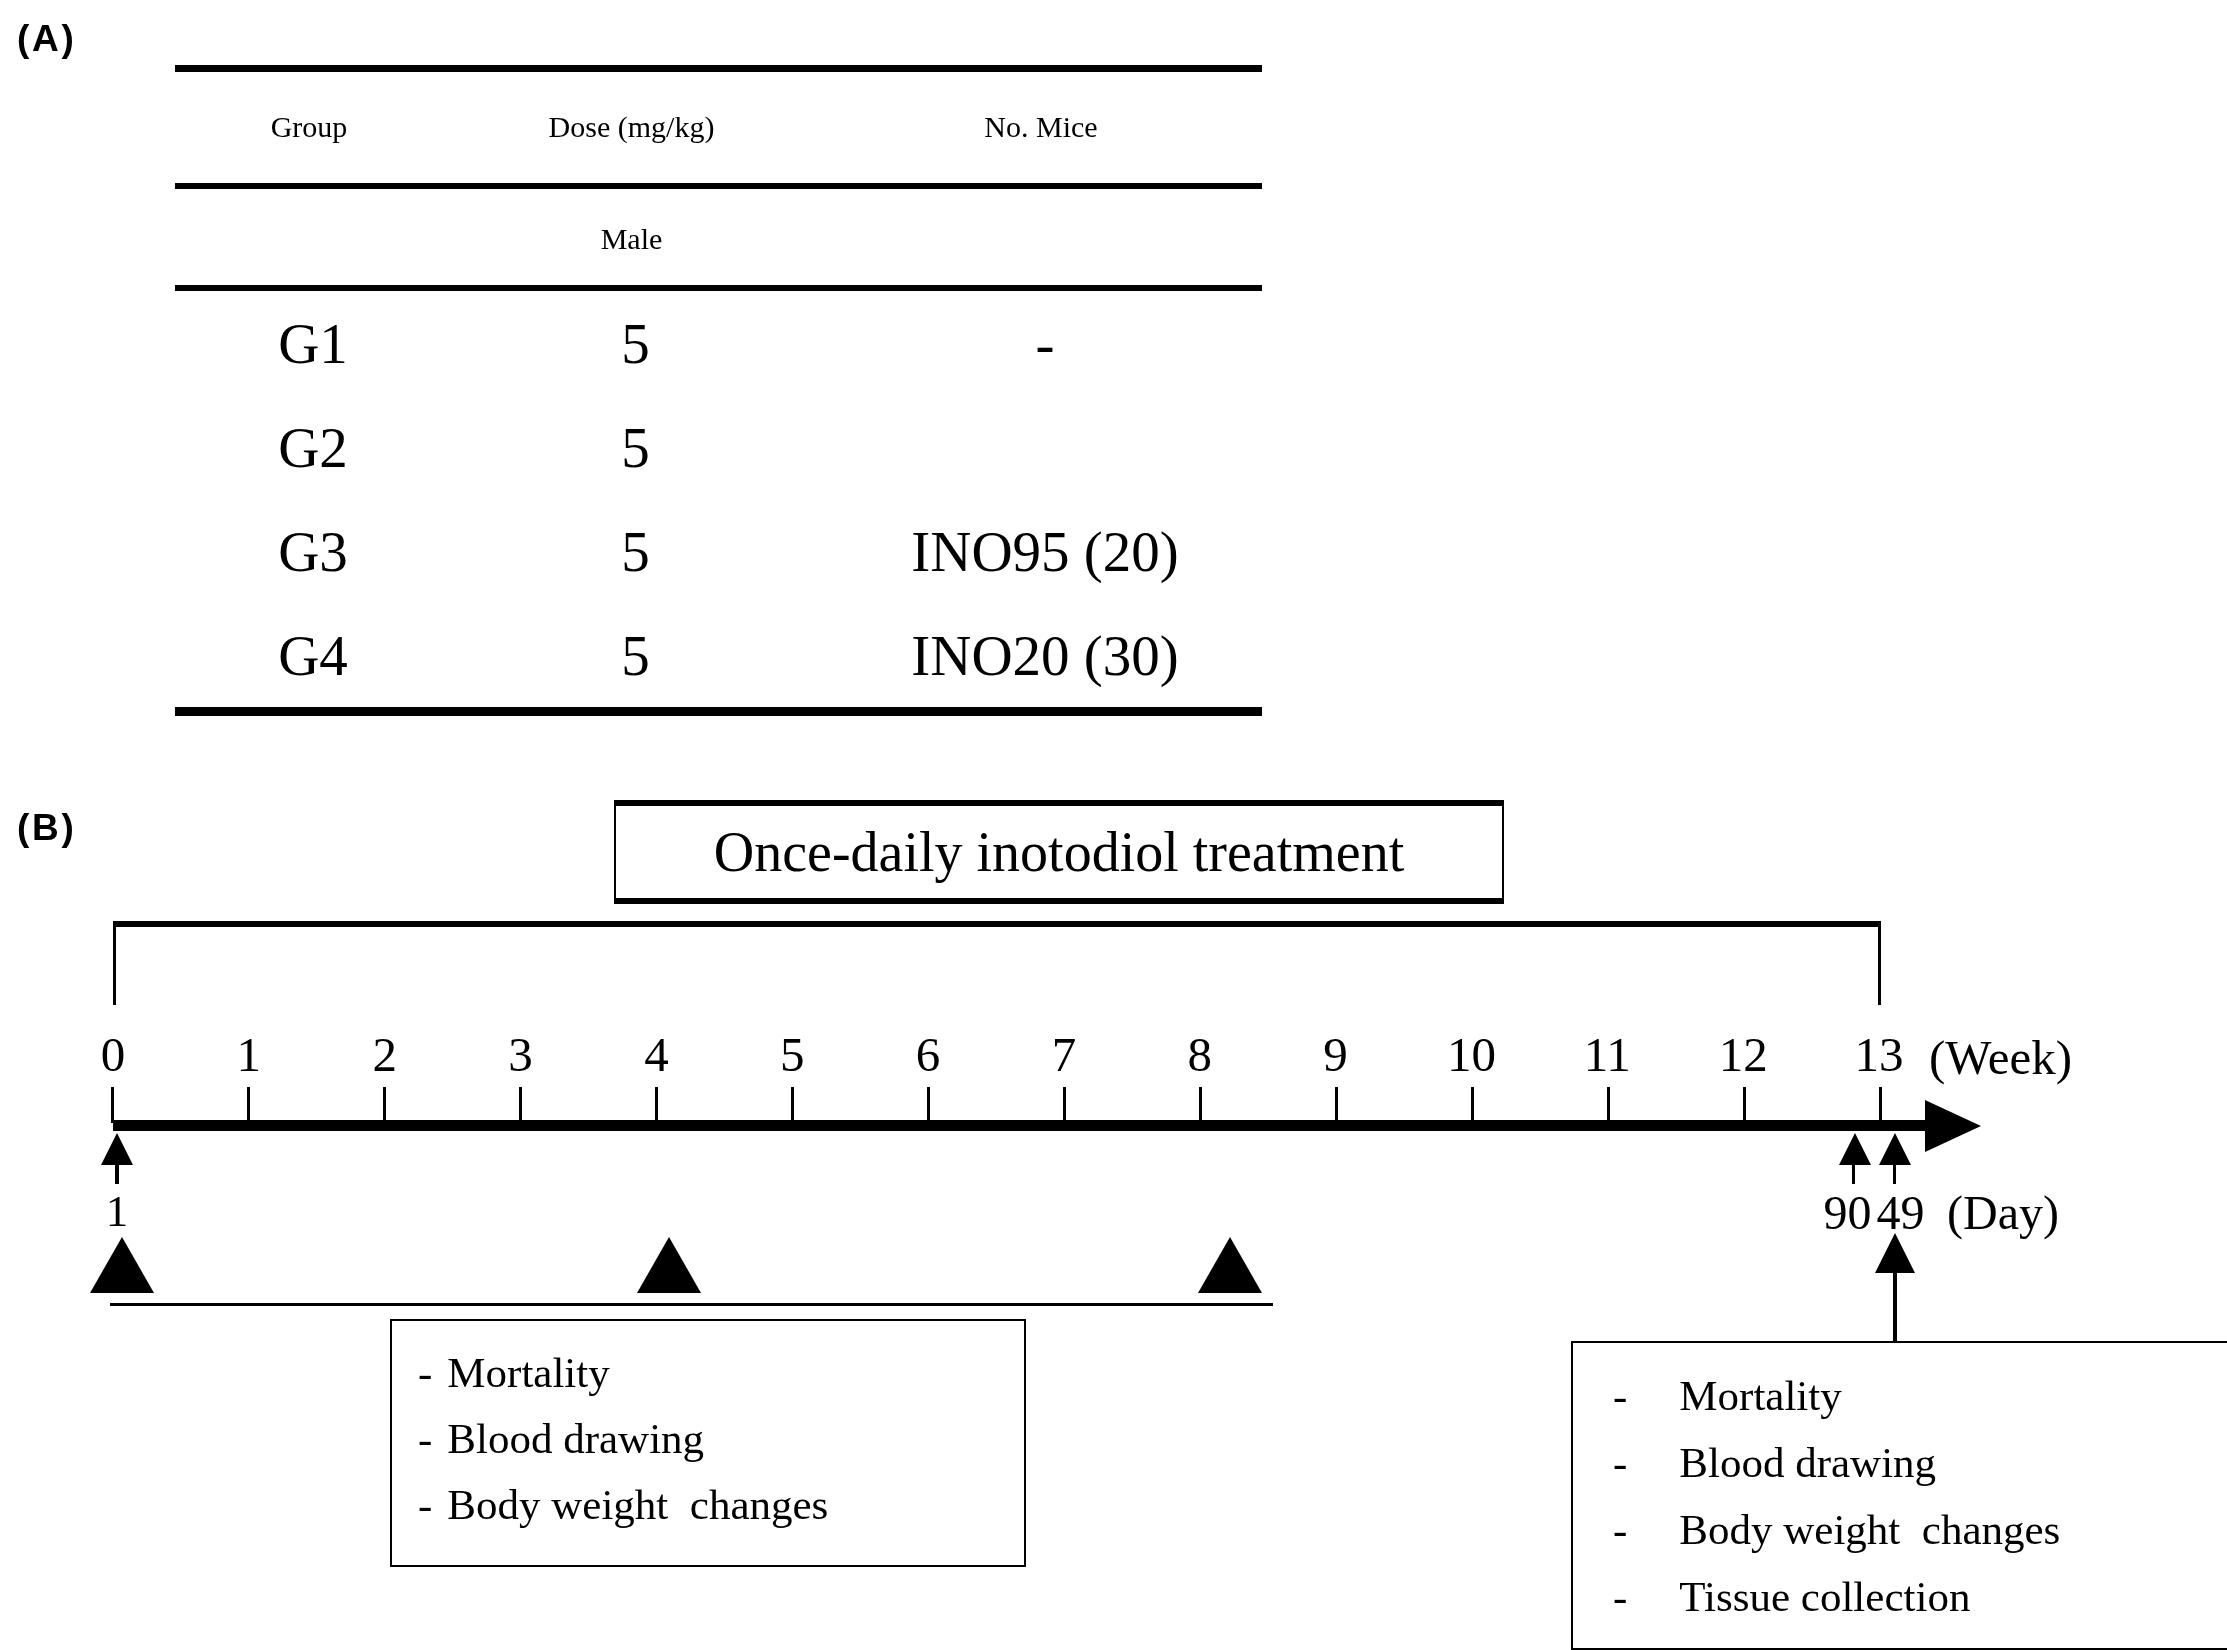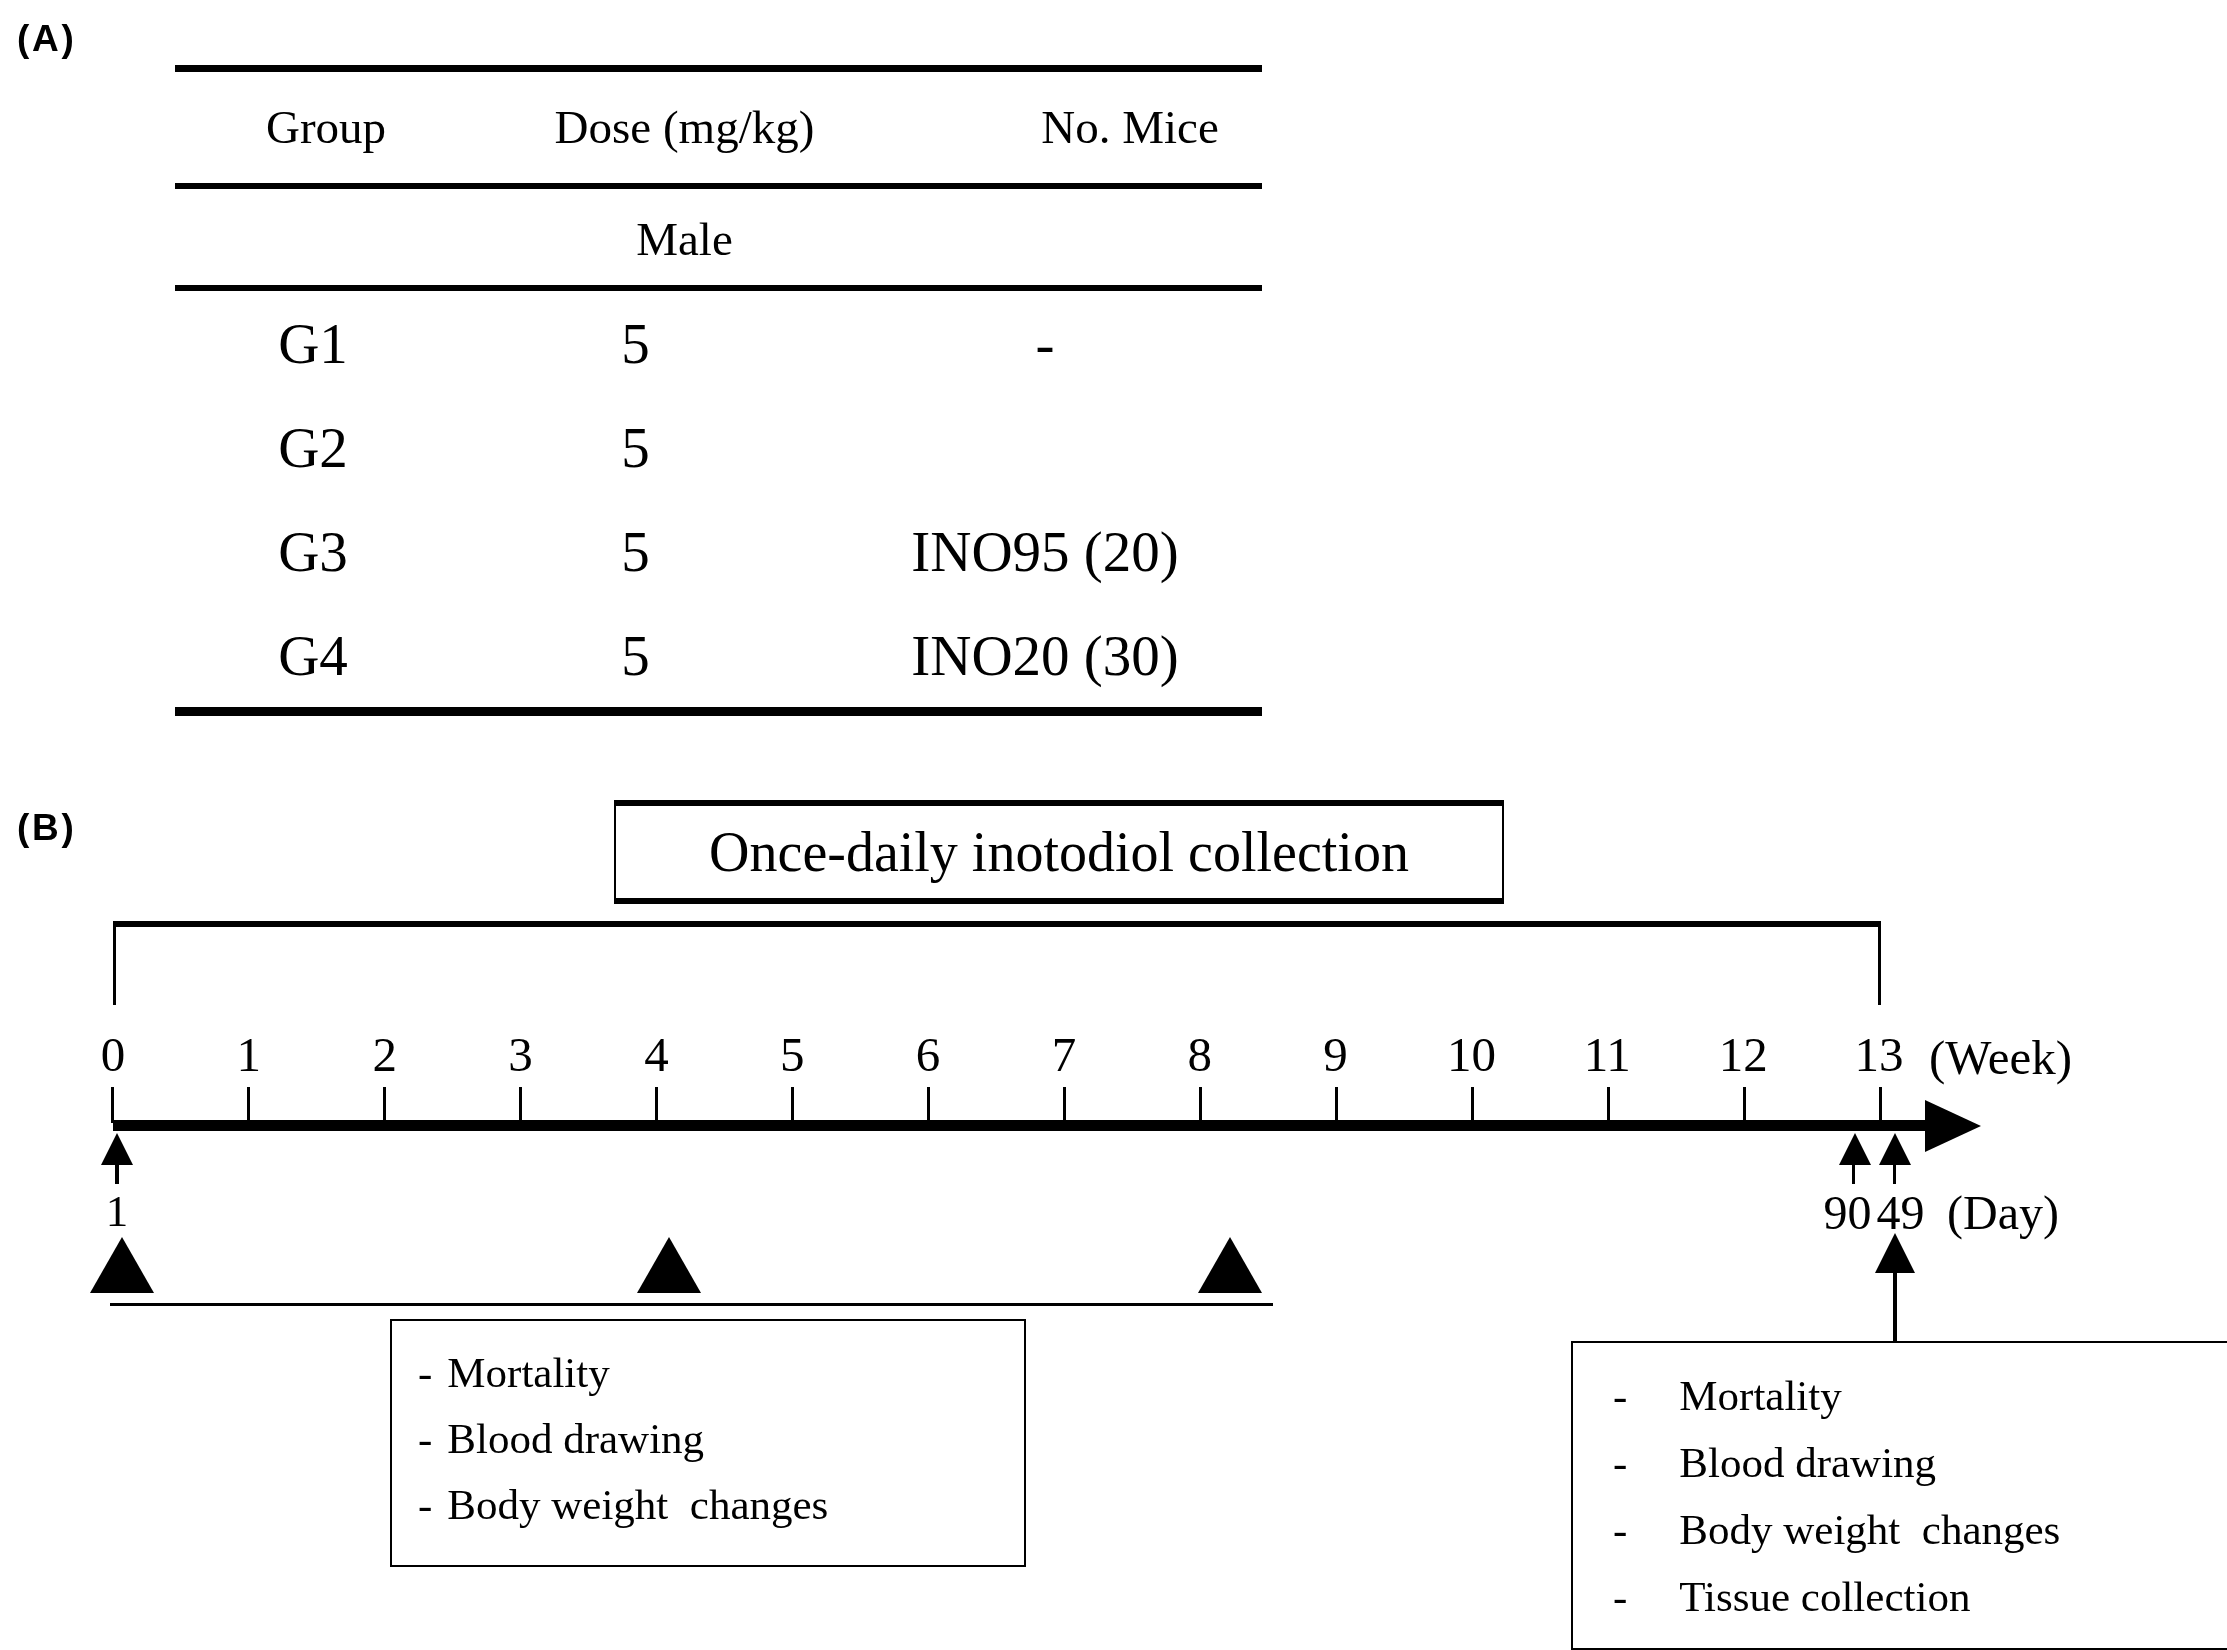--- a/index.html
+++ b/index.html
@@ -16,27 +16,26 @@
   .panel-label {
     position: absolute;
     font-family: "Liberation Sans", sans-serif;
     font-weight: bold;
     font-size: 37px;
     letter-spacing: 2.7px;
   }
   
   .trow {
     position: absolute;
-    left: 192px;
+    left: 175px;
     width: 1087px;
     display: grid;
     grid-template-columns: 268px 377px 442px;
     align-items: center;
-    font-size: 47px;
-    gap: 36px;
+    font-size: 30px;
   }
   .tbody-rows { position: absolute; left: 175px; top: 291px; width: 1087px; }
   .tbody-rows .drow {
     position: relative;
     left: 4px;
     height: 104px;
     width: 1087px;
     display: grid;
     grid-template-columns: 268px 377px 442px;
     align-items: center;
@@ -151,21 +150,21 @@
       <div class="tcell">5</div>
       <div class="tcell">INO20 (30)</div>
     </div>
     </div>
 
   <div class="rule" style="left:175px; top:707px; width:1087px; height:9px;"></div>
 
   <div class="panel-label" style="left:17px; top:807px;">(B)</div>
 
   <div class="treatment-box">
-    <span>Once-daily inotodiol collection</span>
+    <span>Once-daily inotodiol treatment</span>
   </div>
 
   <div class="rule" style="left:113px; top:921px; width:1768px; height:5.5px;"></div>
   <div class="rule" style="left:113px; top:921px; width:2.7px; height:84px;"></div>
   <div class="rule" style="left:1878px; top:921px; width:2.7px; height:84px;"></div>
 
   <div class="week-labels">
 
   <div class="wk">0</div>
       <div class="wk">1</div>

